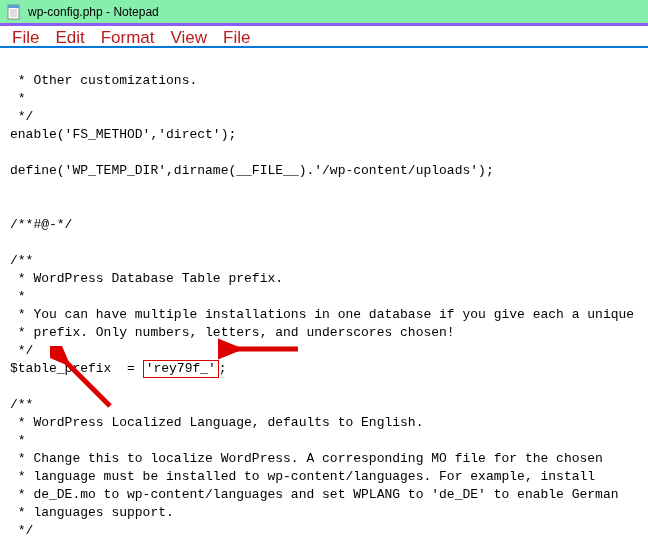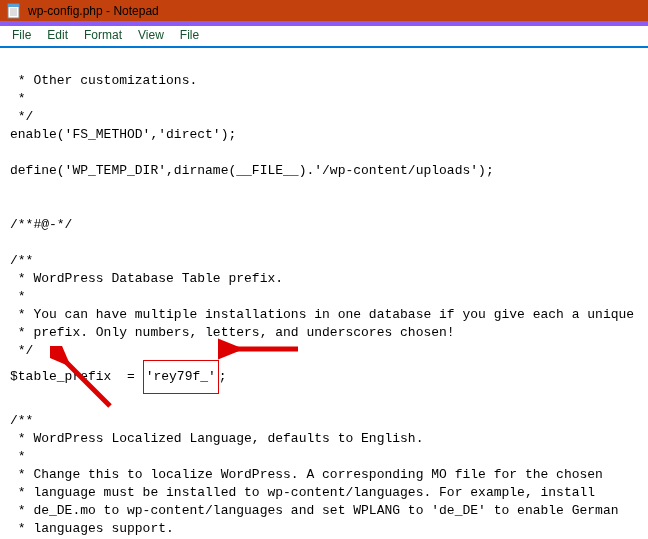--- a/index.html
+++ b/index.html
@@ -1,23 +1,23 @@
 <!DOCTYPE html>
 <html><head>
   <meta charset="utf-8">
   <style>
     * { box-sizing: border-box; margin: 0; padding: 0; }
     body { font-family: 'Segoe UI', Tahoma, sans-serif; background: #fff; width: 648px; height: 539px; overflow: hidden; position: relative; }
-    .titlebar { display: flex; align-items: center; padding: 4px 6px; background: #c2410c; border-bottom: 5px solid #8b5cf6; height: 26px; }
+    .titlebar { display: flex; align-items: center; padding: 4px 6px; background: #86efac; border-bottom: 3px solid #8b5cf6; height: 26px; }
     .titlebar .icon { width: 16px; height: 16px; margin-right: 6px; }
     .titlebar .title { font-size: 12px; color: #000; }
     .menubar { display: flex; padding: 2px 4px; background: #fff; border-bottom: 2px solid #0078d7; height: 22px; }
-    .menubar .menuitem { font-size: 12px; color: #14532d; padding: 0 8px; cursor: default; }
+    .menubar .menuitem { font-size: 17px; color: #b91c1c; padding: 0 8px; cursor: default; }
     .content { position: relative; padding: 6px 10px; font-family: Consolas, 'Courier New', monospace; font-size: 13px; line-height: 18px; color: #000; white-space: pre; }
-    .highlight-box { border: 1.5px solid #d00; padding: 8px 2px; display: inline-block; line-height: 16px; }
+    .highlight-box { border: 1.5px solid #d00; padding: 0 2px; display: inline-block; line-height: 16px; }
     .arrow { position: absolute; pointer-events: none; }
   </style>
 </head>
 <body>
 
 <div class="titlebar">
   <span class="icon">
     <svg width="16" height="16" viewBox="0 0 16 16">
       <rect x="2" y="1" width="11" height="14" fill="#fff" stroke="#888" stroke-width="1"></rect>
       <rect x="2" y="1" width="11" height="3" fill="#5aa0d8"></rect>

